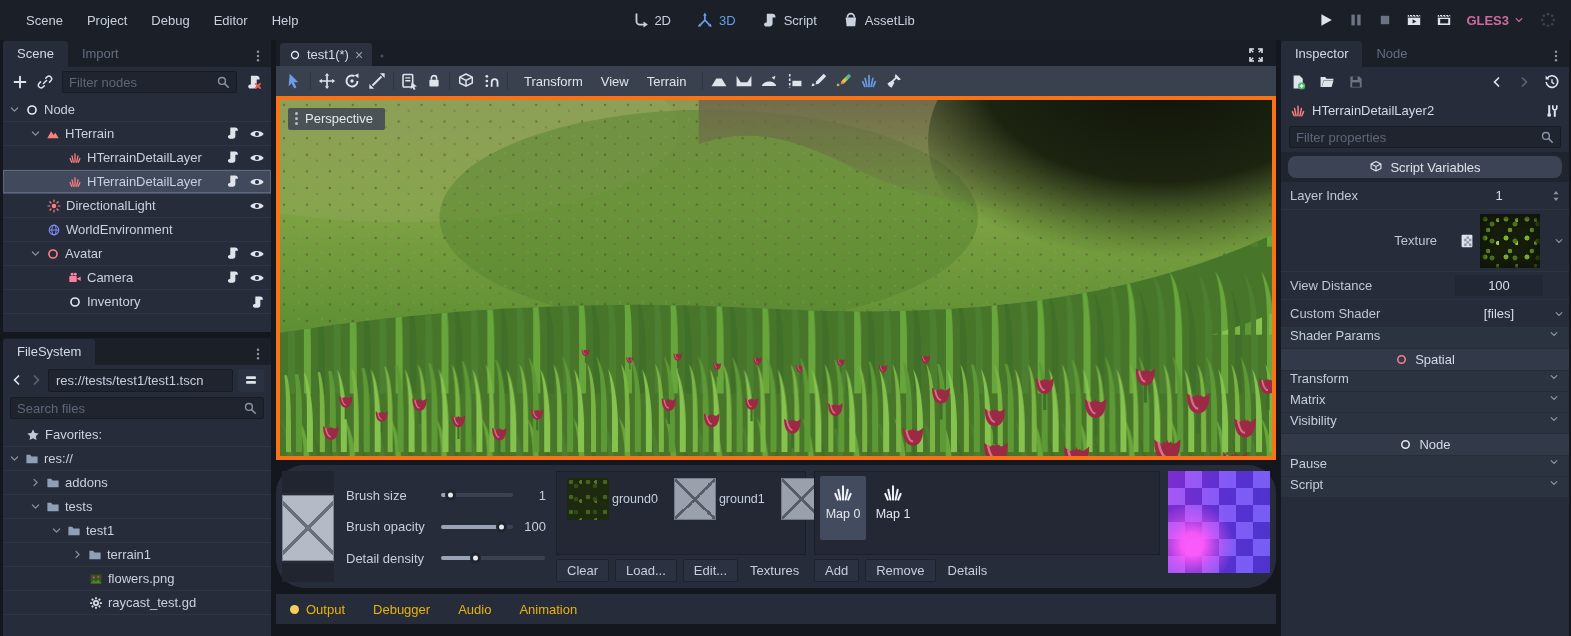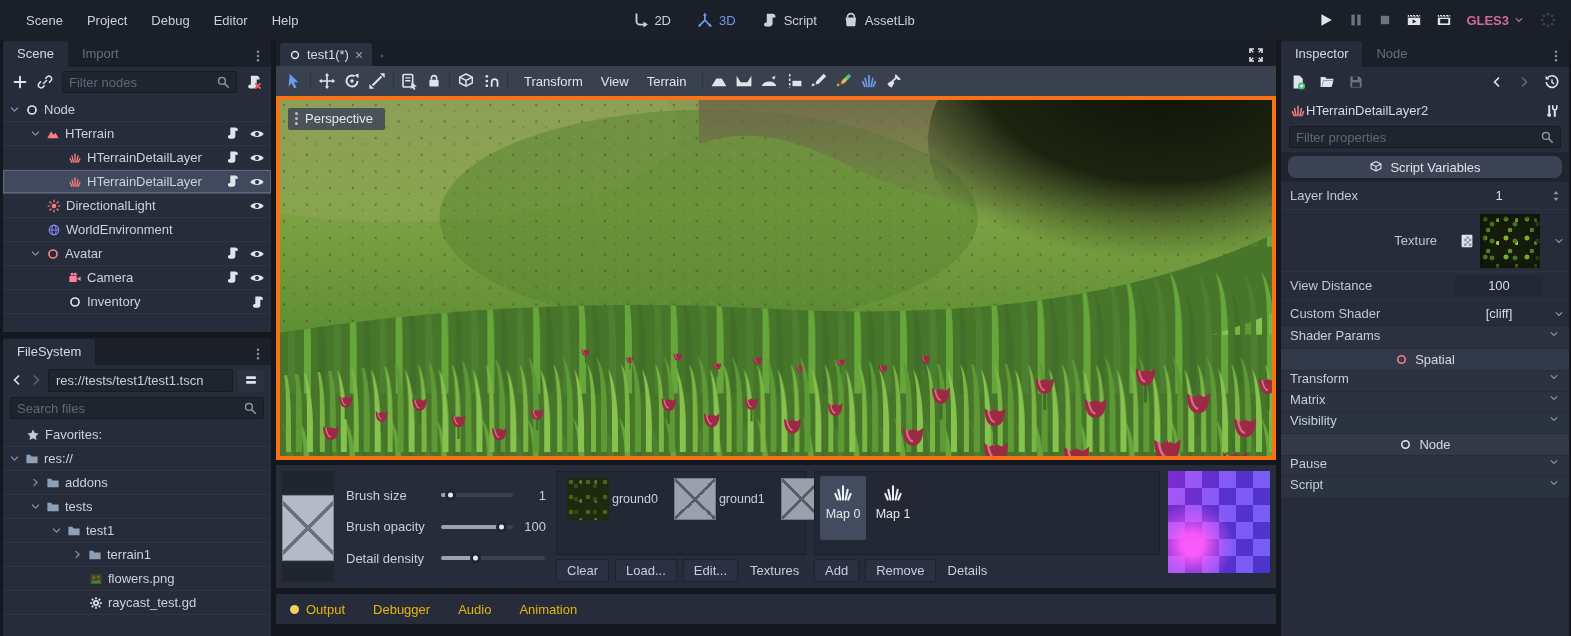--- a/index.html
+++ b/index.html
@@ -63,21 +63,21 @@
   .vp-toolbar{height:30px;background:#39414f;display:flex;align-items:center;gap:7px;padding:0 9px;flex:none;}
   .vsep{width:1px;height:18px;background:#2c3341;flex:none;}
   .vmenu{padding:4px 9px;color:#dfe3ea;}
 
   .viewport{flex:none;height:364px;position:relative;border:4px solid #f97316;background:#ef4444;overflow:hidden;}
   .viewport svg.scene3d{position:absolute;inset:0;width:100%;height:100%;}
   .persp{position:absolute;top:8px;left:8px;display:flex;align-items:center;gap:7px;background:rgba(66,72,86,.88);padding:3px 12px 4px 7px;border-radius:2px;color:#e3e7ee;}
   .pdots{display:flex;flex-direction:column;gap:2px;}
   .pdots i{width:3px;height:3px;border-radius:50%;background:#b8bfc9;}
 
-  .terrain-panel{margin-top:5px;background:#262c3a;height:123px;display:flex;gap:8px;padding:6px 6px;flex:none;}
+  .terrain-panel{margin-top:5px;background:#262c3a;height:123px;display:flex;gap:8px;padding:6px 6px;flex:none;border-radius:28px;}
   .brush-col{width:52px;display:flex;flex-direction:column;gap:2px;flex:none;}
   .bcell{background:#20252f;flex:none;}
   .xcell{position:relative;border:1px solid #80868f;background:#b4bac6;
     background-image:linear-gradient(45deg,transparent 48%,#696f7b 48% 52%,transparent 52%),linear-gradient(135deg,transparent 48%,#696f7b 48% 52%,transparent 52%);}
   .sliders{width:206px;display:flex;flex-direction:column;justify-content:space-evenly;flex:none;padding-left:4px;}
   .srow{display:flex;align-items:center;gap:7px;}
   .slabel{width:88px;color:#c6cede;flex:none;}
   .slider{position:relative;height:4px;background:#3a4252;border-radius:2px;flex:none;width:72px;}
   .slider.long{width:104px;}
   .sfill{position:absolute;left:0;top:0;bottom:0;background:#9aa4b6;border-radius:2px;}
@@ -106,21 +106,21 @@
       repeating-conic-gradient(rgba(255,255,255,.15) 0% 25%, rgba(25,0,80,.22) 25% 50%),
       linear-gradient(100deg,#9a3af2,#6a3df5 55%,#5b43f0);
     background-size:auto,34px 34px,auto;}
 
   .bottom-tabs{margin-top:6px;height:30px;background:#262c3a;display:flex;align-items:center;gap:28px;padding:0 14px;flex:none;}
   .btab{display:flex;align-items:center;gap:7px;color:#eab308;}
   .ydot{width:9px;height:9px;border-radius:50%;background:#f5cf5a;}
 
   
   .insp-toolbar{height:30px;display:flex;align-items:center;gap:13px;padding:0 9px;flex:none;}
-  .insp-node-row{height:27px;display:flex;align-items:center;padding:0 9px;flex:none;color:#d4dae6;}
+  .insp-node-row{height:27px;display:flex;align-items:center;gap:6px;padding:0 9px;flex:none;color:#d4dae6;}
   .insp-node-row .nm{flex:1;white-space:nowrap;overflow:hidden;}
   .insp-filter{padding:2px 8px 4px;flex:none;}
   .sv-strip{background:#20242e;padding:4px 7px;flex:none;}
   .sv-bar{height:22px;background:#3b4354;border-radius:8px;display:flex;align-items:center;justify-content:center;gap:7px;color:#dfe3ea;}
   .prow{min-height:28px;display:flex;align-items:center;padding:0 0 0 9px;border-bottom:1px solid rgba(255,255,255,.04);flex:none;}
   .plabel{flex:1;color:#bfc7d5;}
   .pright{width:132px;display:flex;align-items:center;justify-content:center;position:relative;flex:none;padding-right:8px;}
   .pval{color:#d8dde8;}
   .pfield{background:#222734;border-radius:2px;min-width:88px;text-align:center;padding:3px 6px;}
   .spinbox{position:absolute;right:6px;color:#8a93a5;}
@@ -1070,21 +1070,21 @@
     </div>
     <div class="prow">
       <span class="plabel">View Distance</span>
       <span class="pright">
         <span class="pval pfield">100</span>
       </span>
     </div>
     <div class="prow">
       <span class="plabel">Custom Shader</span>
       <span class="pright">
-        <span class="pval">[cliff]</span>
+        <span class="pval">[files]</span>
         <span class="pchev iw s12">
             <svg viewBox="0 0 16 16" fill="none" xmlns="http://www.w3.org/2000/svg">
               <path d="M4.2 6.2 8 10l3.8-3.8" stroke="currentColor" stroke-width="1.6" stroke-linecap="round"></path>
             </svg>
           </span>
       </span>
     </div>
     <div id="insp-groups" style="display:flex;flex-direction:column">
         <div class="grow-sec">
           <span class="gl">Shader Params</span>

